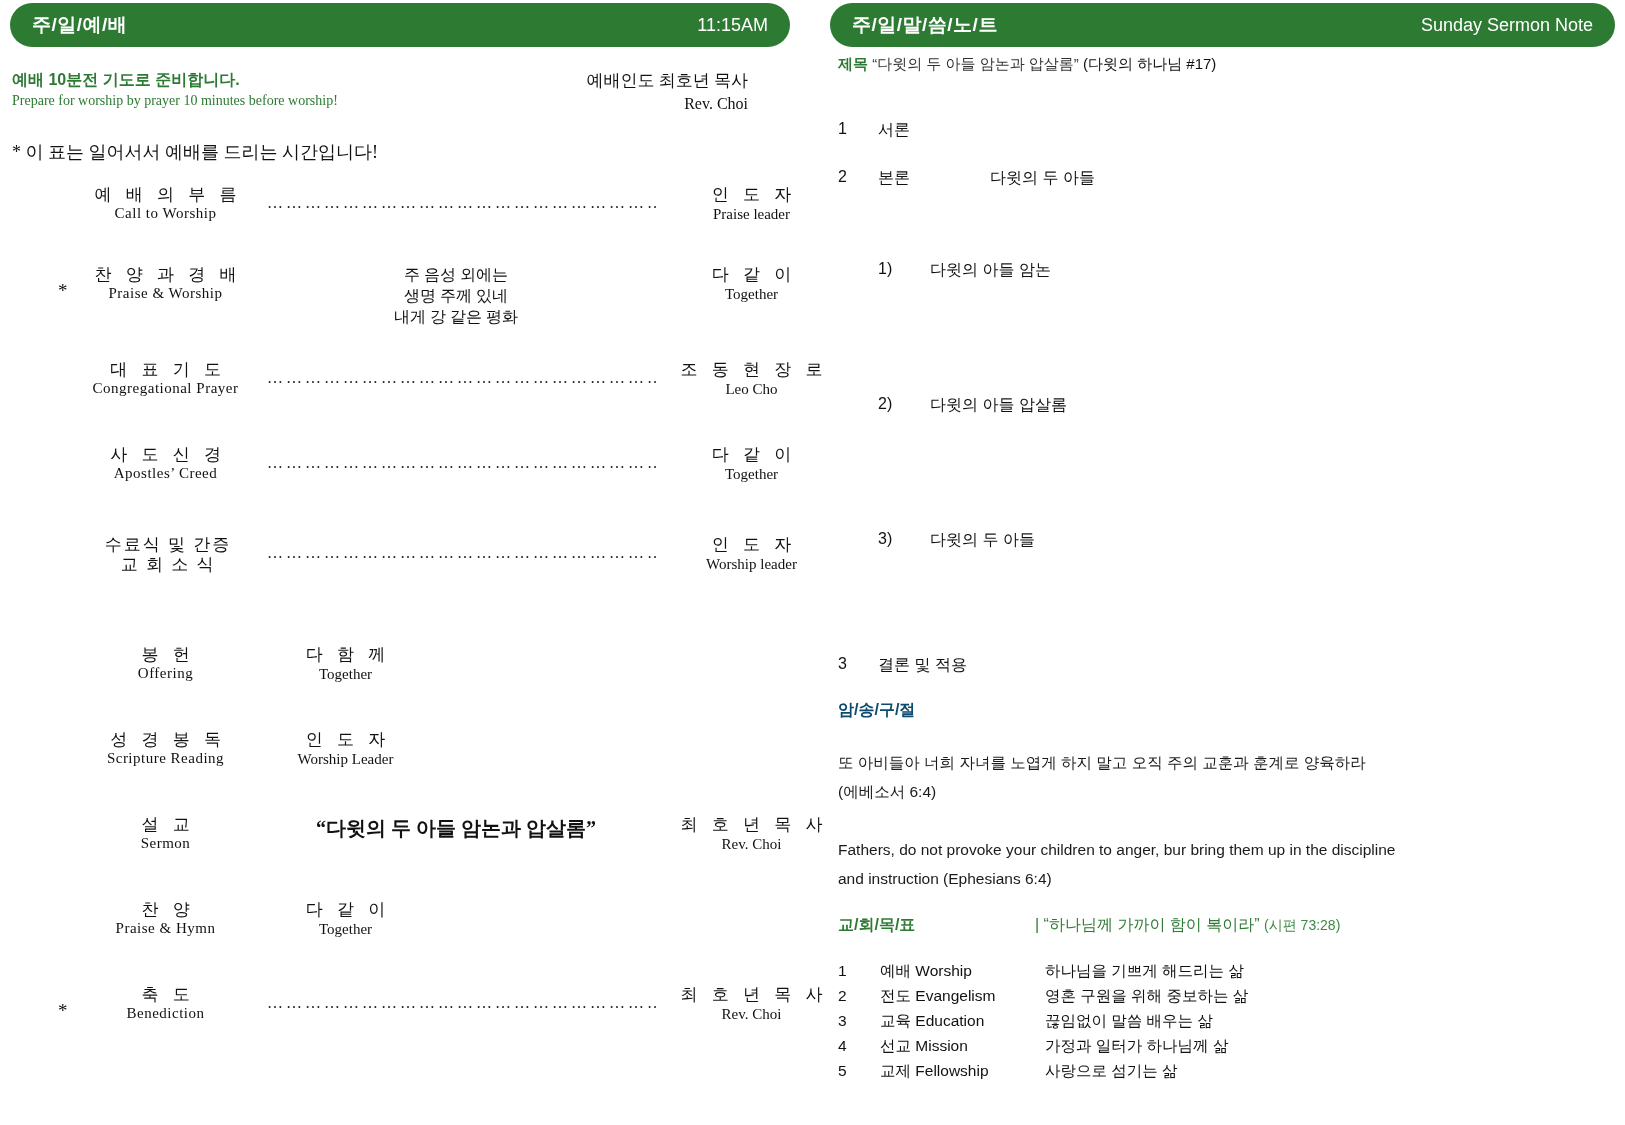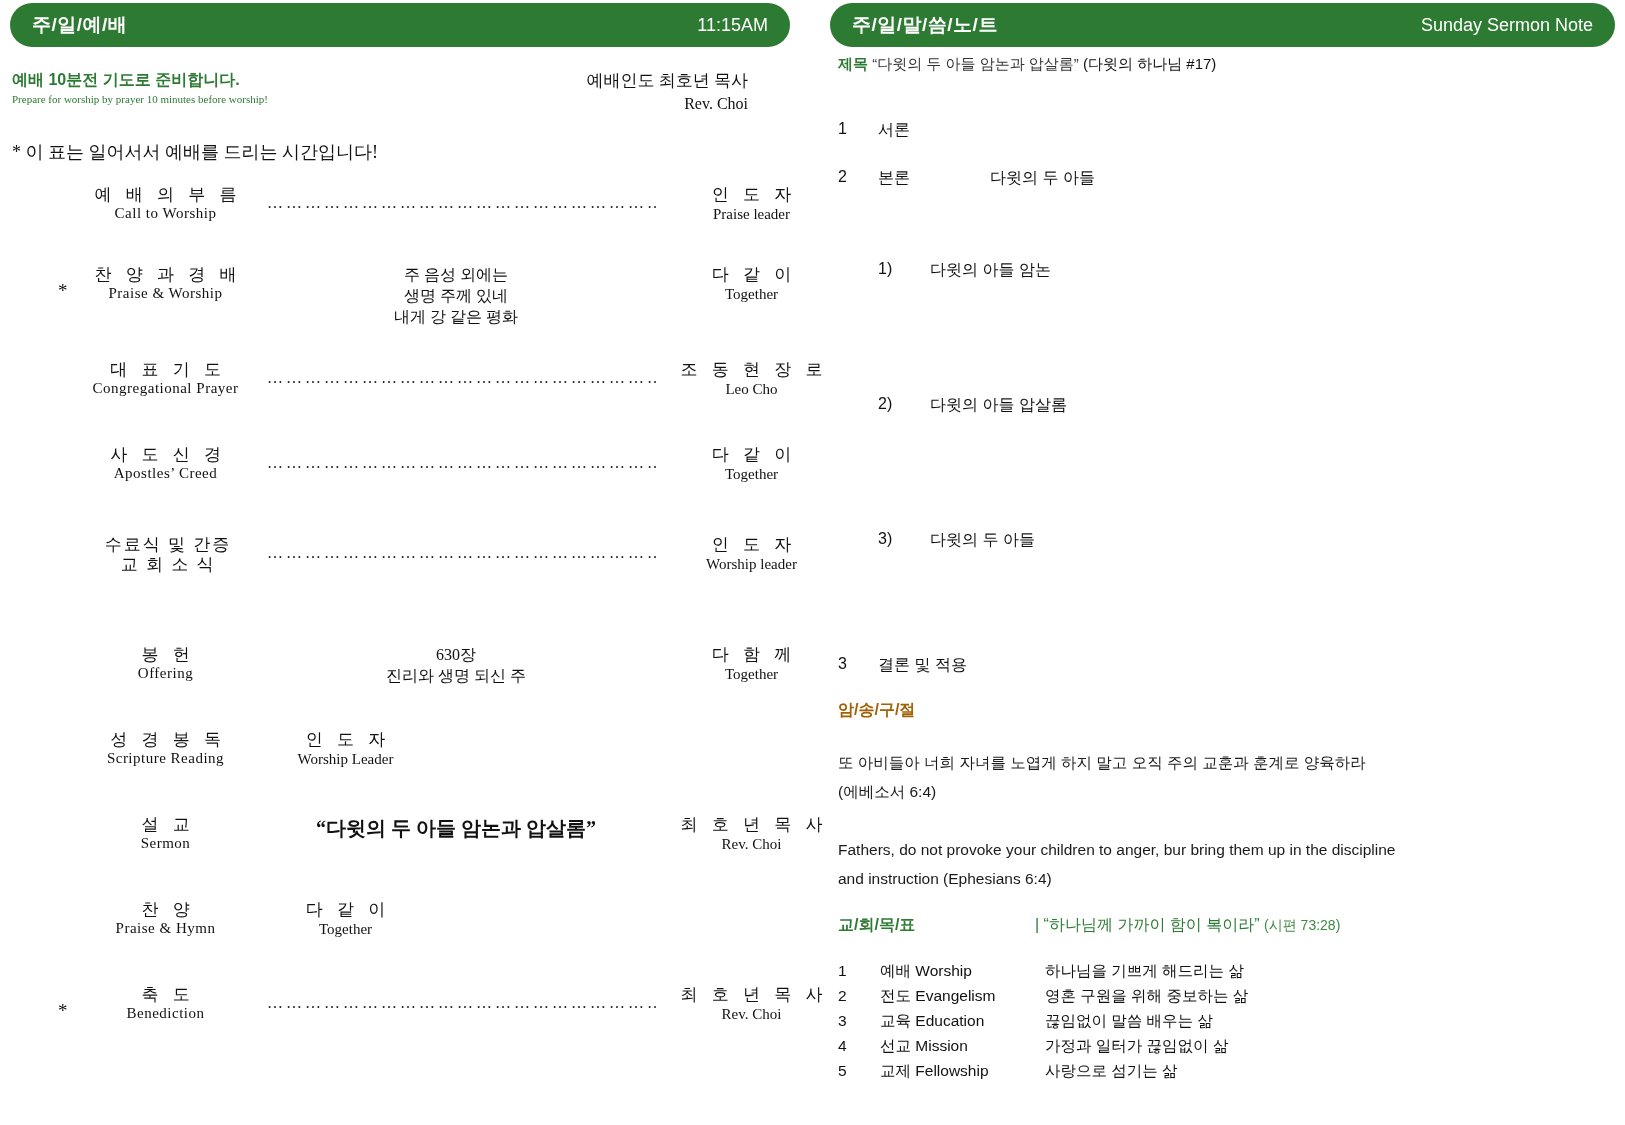--- a/index.html
+++ b/index.html
@@ -59,21 +59,21 @@
     top: 70px;
     width: 430px;
   }
   .prep .ko {
     font-family: "Liberation Sans", sans-serif;
     font-size: 16px;
     color: #2d7a33;
     font-weight: bold;
   }
   .prep .en {
-    font-size: 11px;
+    font-size: 14px;
     color: #2d7a33;
     margin-top: 2px;
   }
   .leader-block {
     position: absolute;
     right: 52px;
     top: 70px;
     text-align: right;
     line-height: 1.35;
   }
@@ -198,21 +198,21 @@
     flex: none;
   }
   .outline .lvl2 .num { width: 52px; }
   .outline .txt { flex: 1 1 auto; }
 
   .sub-head {
     position: absolute;
     font-family: "Liberation Sans", sans-serif;
     font-size: 16px;
     font-weight: bold;
-    color: #a16207;
+    color: #0c4a6e;
   }
   .verse {
     position: absolute;
     font-family: "Liberation Sans", sans-serif;
     font-size: 15.5px;
     line-height: 1.9;
     color: #1a1a1a;
     width: 790px;
   }
 
@@ -344,24 +344,20 @@
             <div class="ko">인   도   자</div>
             <div class="en">Worship leader</div>
           </div>
         </div>
         <div class="row" style="height: 85px;">
           <div class="star"></div>
           <div class="col-title">
             <div class="ko">봉              헌</div>
             <div class="en">Offering</div>
           </div>
-          <div class="col-mid">
-            <div>630장</div>
-            <div>진리와 생명 되신 주</div>
-          </div>
           <div class="col-right">
             <div class="ko">다    함    께</div>
             <div class="en">Together</div>
           </div>
         </div>
         <div class="row" style="height: 85px;">
           <div class="star"></div>
           <div class="col-title">
             <div class="ko">성  경  봉  독</div>
             <div class="en">Scripture Reading</div>
@@ -486,21 +482,21 @@
           <span class="gdesc">영혼 구원을 위해 중보하는 삶</span>
         </div>
         <div class="grow">
           <span class="gnum">3</span>
           <span class="gname">교육 Education</span>
           <span class="gdesc">끊임없이 말씀 배우는 삶</span>
         </div>
         <div class="grow">
           <span class="gnum">4</span>
           <span class="gname">선교 Mission</span>
-          <span class="gdesc">가정과 일터가 끊임없이 삶</span>
+          <span class="gdesc">가정과 일터가 하나님께 삶</span>
         </div>
         <div class="grow">
           <span class="gnum">5</span>
           <span class="gname">교제 Fellowship</span>
           <span class="gdesc">사랑으로 섬기는 삶</span>
         </div>
       </div>
   </div>
 
 </div>

